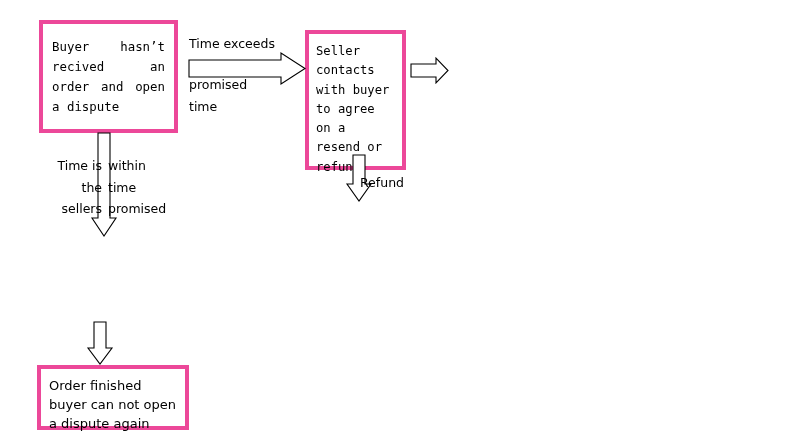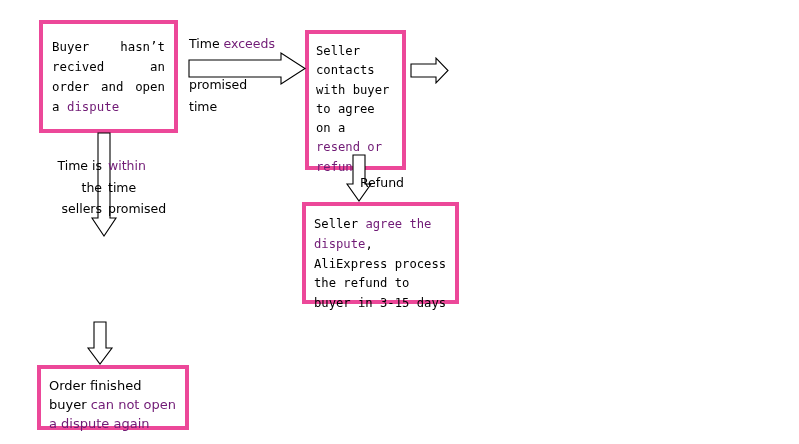--- a/index.html
+++ b/index.html
@@ -12,21 +12,21 @@
   .box .txt{
     font-family:"DejaVu Sans Mono","Liberation Mono",monospace;
     font-size:12.4px;line-height:1.62;color:#000;
     text-align:justify;text-align-last:left;
     hyphens:none;word-spacing:0px;
   }
   .box.sans .txt{
     font-family:"DejaVu Sans","Liberation Sans",sans-serif;
     font-size:13px;line-height:1.45;text-align:left;
   }
-  .red{color:#701a75;}
+  .red{color:#000000;}
 
   
   #box-buyer-dispute{left:39px;top:20px;width:139px;height:113px;}
   #box-buyer-dispute .txt{padding:13px 9px 0 9px;text-align:justify;}
 
   #box-seller-contacts{left:305px;top:30px;width:101px;height:140px;}
   #box-seller-contacts .txt{padding:8px 7px 0 7px;text-align:left;font-size:12.2px;line-height:1.58;}
 
   #box-seller-shipment{left:448px;top:33px;width:133px;height:105px;}
   #box-seller-shipment .txt{padding:8px 7px 0 7px;font-size:12.2px;line-height:1.6;text-align:justify;}
@@ -67,23 +67,20 @@
 
   <div class="box" id="box-buyer-dispute">
     <div class="txt"><span>Buyer hasn’t recived an order and open a </span><span class="red">dispute</span></div>
   </div>
 
   <div class="box" id="box-seller-contacts">
     <div class="txt"><span>Seller contacts with buyer to agree on a </span><span class="red">resend or refund</span></div>
   </div>
 
 
-  <div class="box" id="box-seller-agree">
-    <div class="txt"><span>Seller </span><span class="red">agree the dispute</span><span>, AliExpress process the refund to buyer in 3-15 days</span></div>
-  </div>
 
 
   <div class="box sans" id="box-order-finished">
     <div class="txt"><span>Order finished buyer </span><span class="red">can not open a dispute again</span></div>
   </div>
 
   <svg class="arrow-layer" viewBox="0 0 799 444">
 
     <polygon points="189,60 281,60 281,53 305,68.5 281,84 281,77 189,77"></polygon>
 

